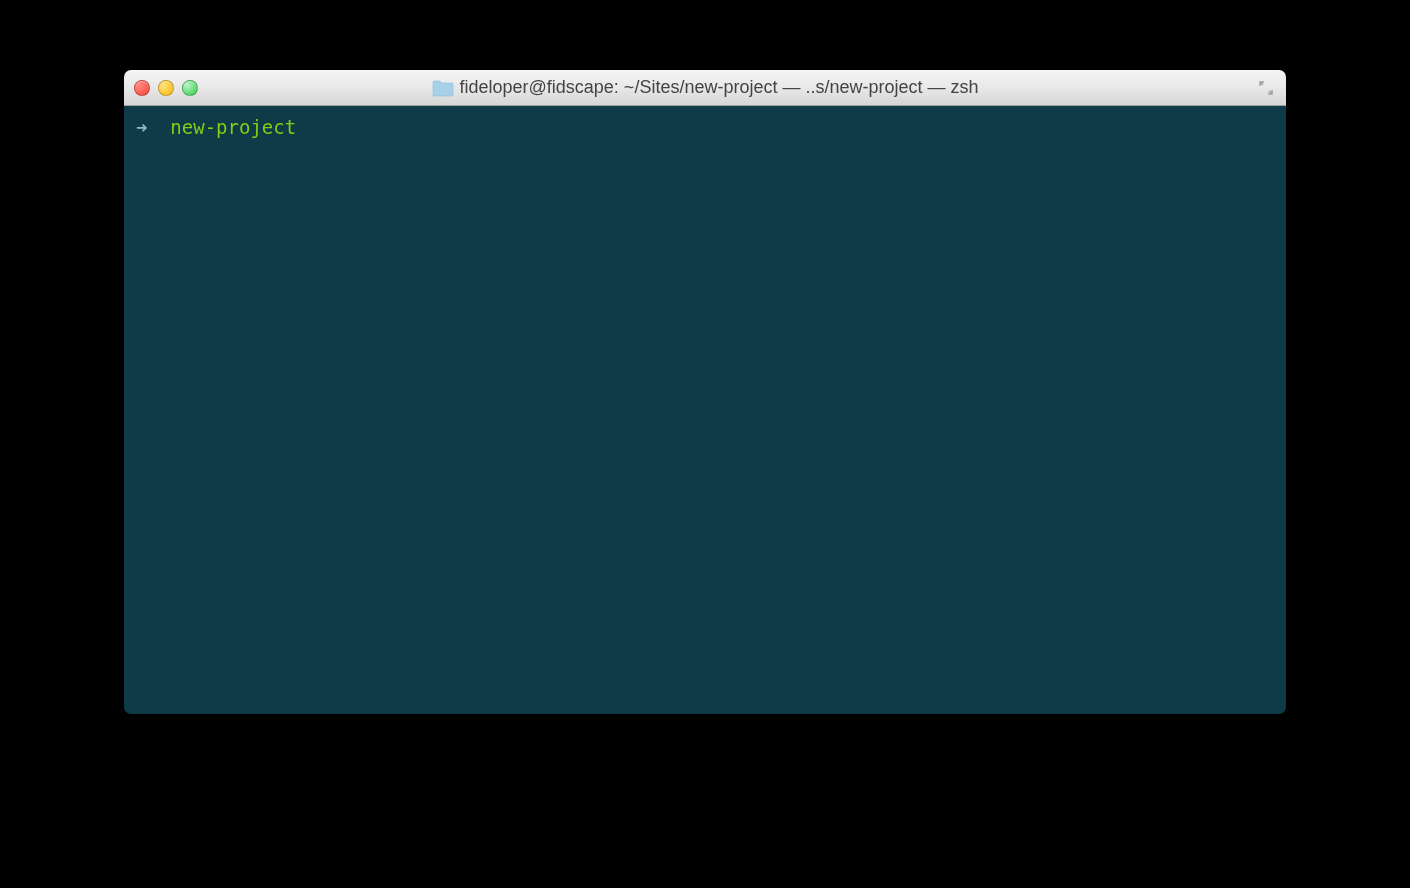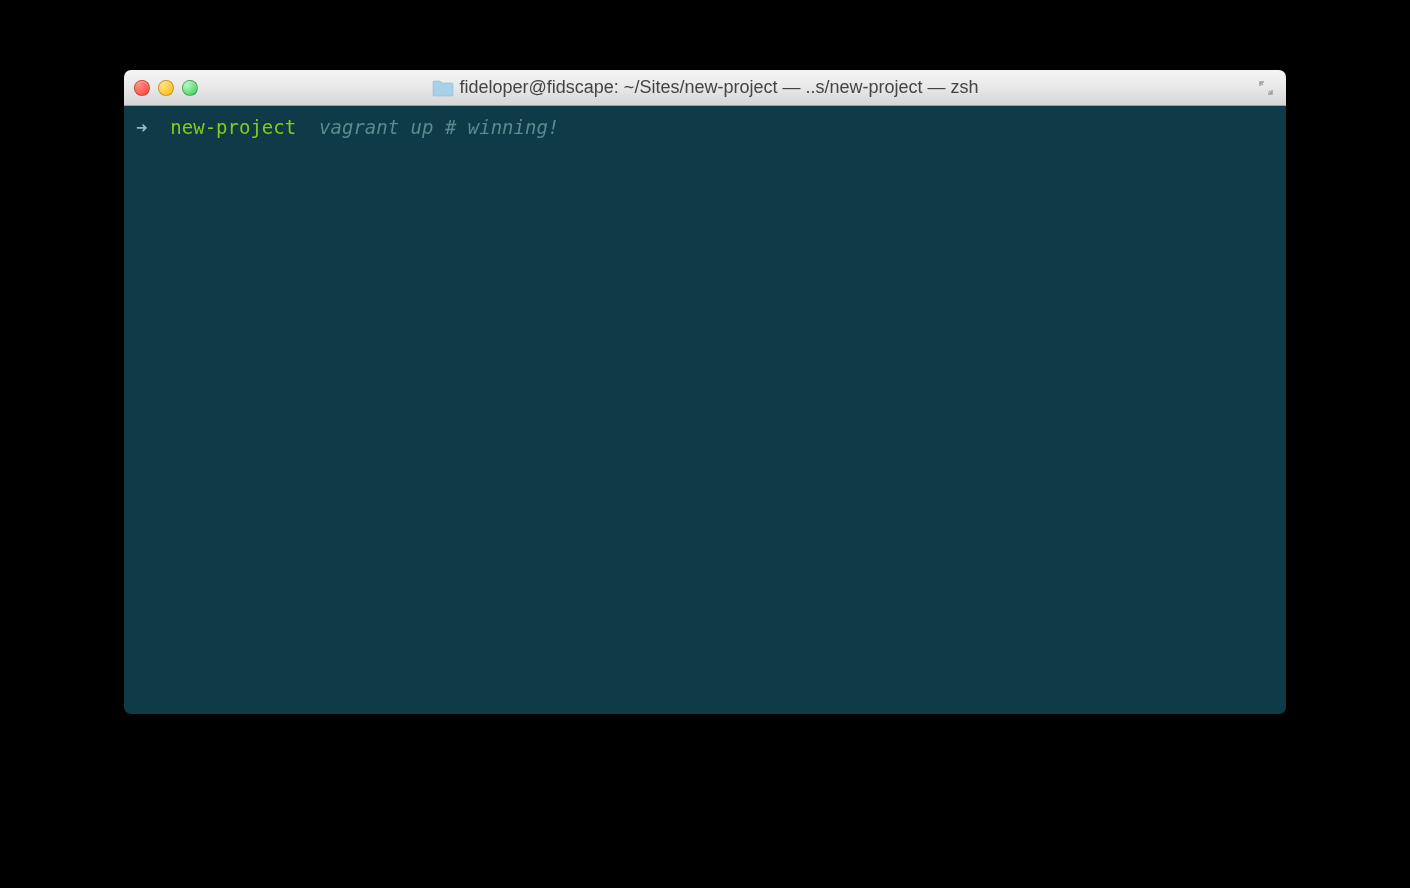--- a/index.html
+++ b/index.html
@@ -123,16 +123,16 @@
       <span class="window-title">fideloper@fidscape: ~/Sites/new-project — ..s/new-project — zsh</span>
     </div>
     <div class="fullscreen-btn">
       <svg viewBox="0 0 14 14" width="14" height="14">
         <path d="M1 5 L1 1 L5 1 M4 4 L1 1 M9 13 L13 13 L13 9 M10 10 L13 13" stroke="#a0a0a0" stroke-width="1.5" fill="none"></path>
       </svg>
     </div>
   </div>
   <div class="terminal-body">
     <div class="prompt-line">
-      <span class="arrow">➜</span><span>  </span><span class="dir-name">new-project</span><span>  </span><span class="command-text">vagrant up # winning!</span>
+      <span class="arrow">➜</span><span>  </span><span class="dir-name">new-project</span><span>  </span>
     </div>
   </div>
 </div>
 
 </body></html>

